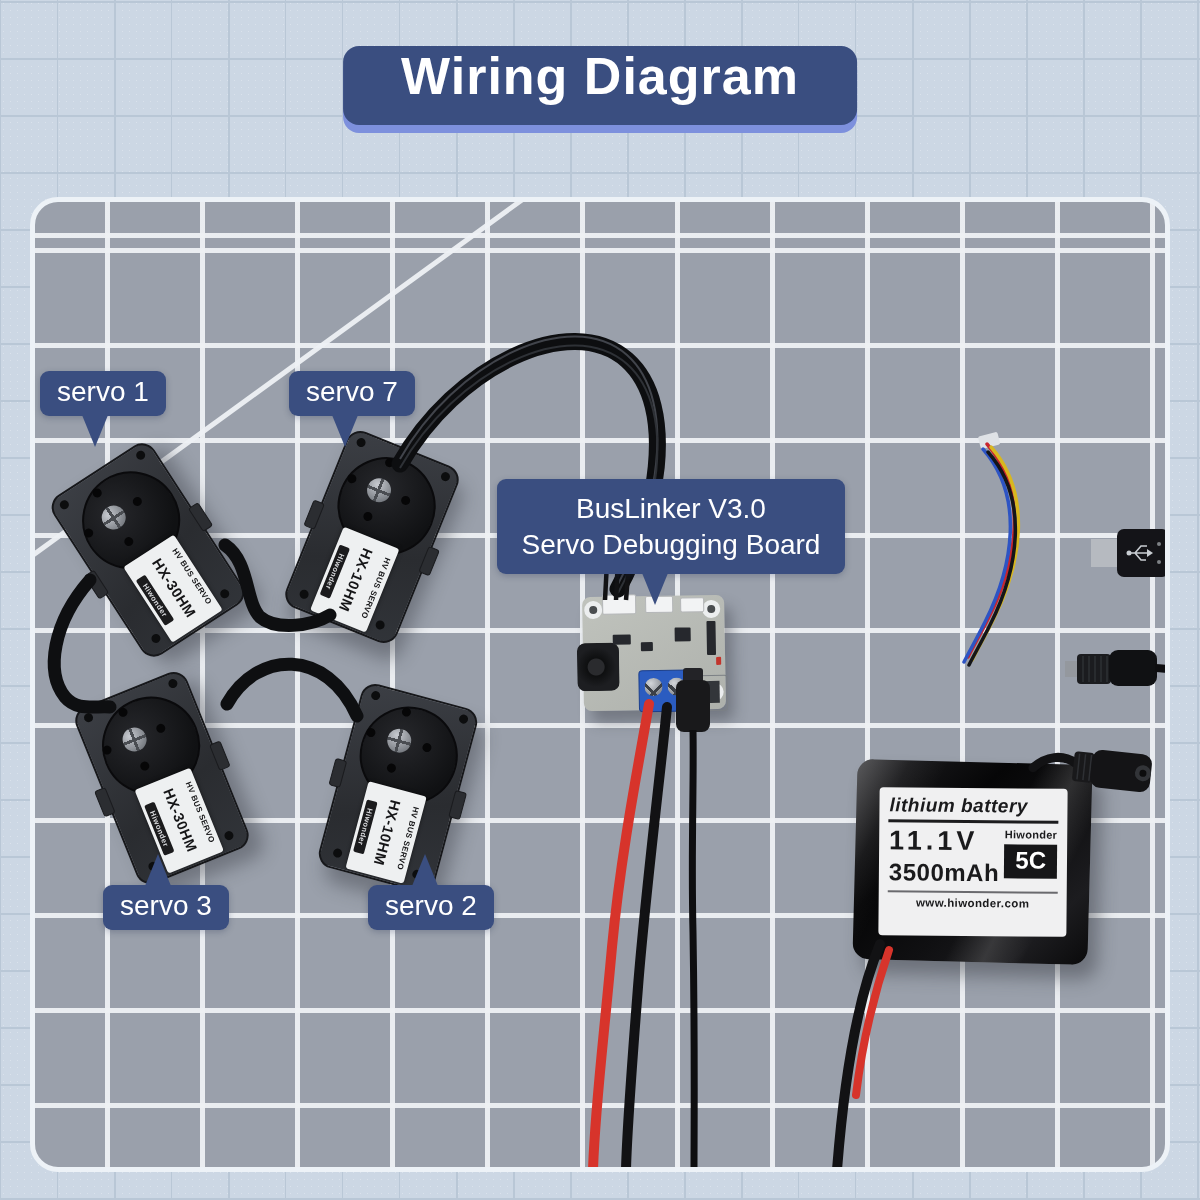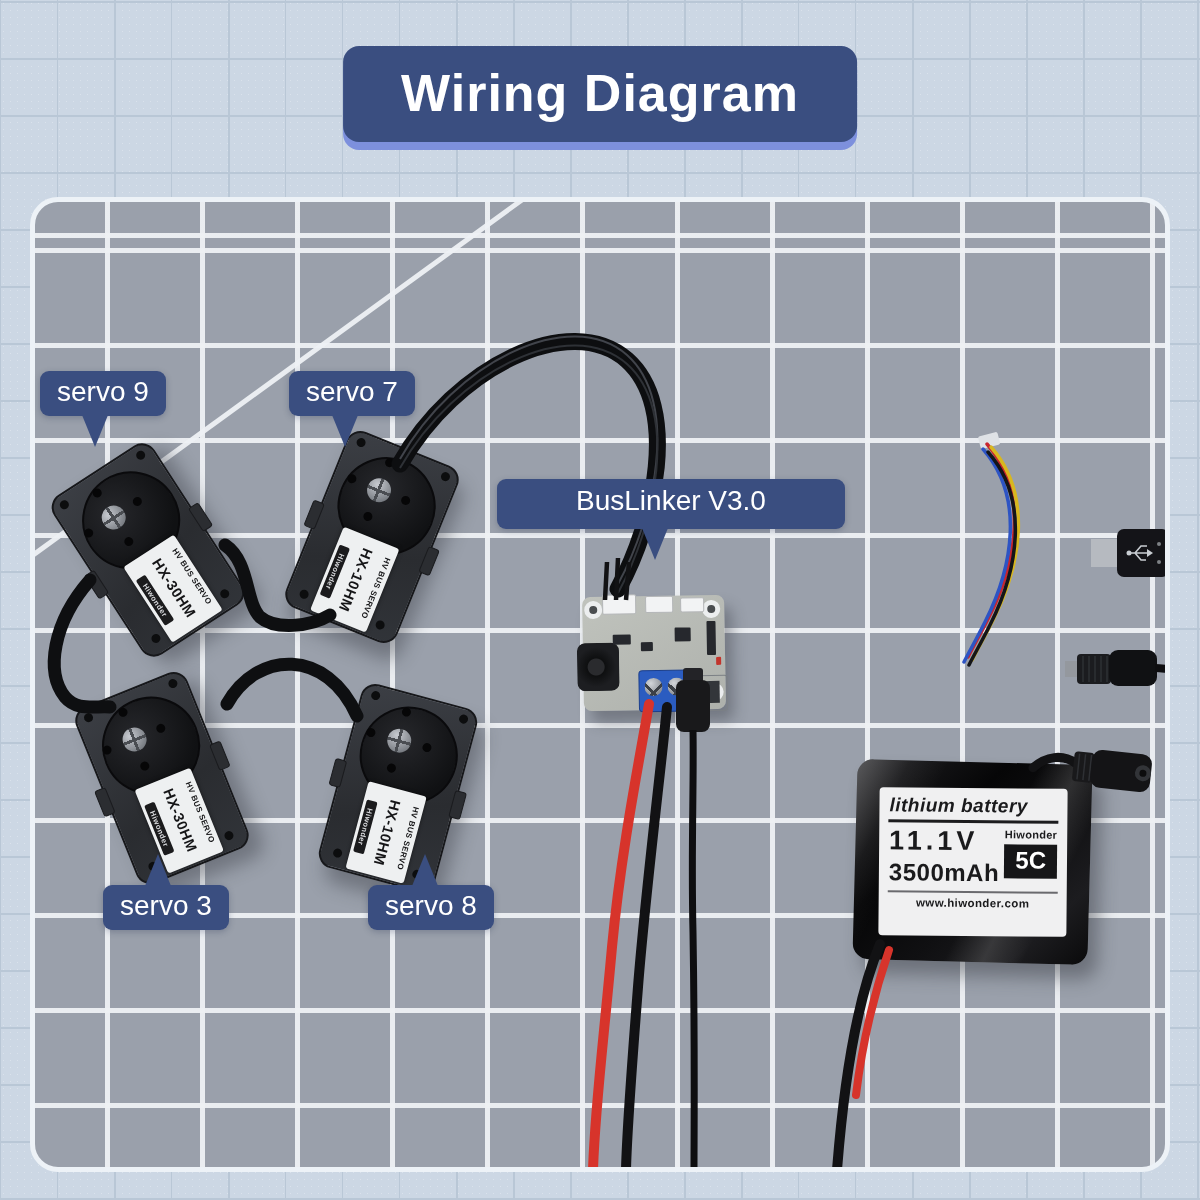--- a/index.html
+++ b/index.html
@@ -7,21 +7,21 @@
   .stage{position:relative;width:1200px;height:1200px;overflow:hidden;
     background-color:#ccd7e4;
     background-image:
       repeating-linear-gradient(90deg, #b9c7d6 0 1.5px, transparent 1.5px 57px),
       repeating-linear-gradient(0deg, #b9c7d6 0 1.5px, transparent 1.5px 57px),
       radial-gradient(rgba(255,255,255,.28) 0.7px, transparent 0.9px);
     background-size:auto,auto,7px 7px;}
   
   .title-banner{position:absolute;left:50%;top:46px;transform:translateX(-50%);
     background:#3a4e80;color:#fff;font-size:52px;font-weight:700;letter-spacing:1px;
-    padding:17px 58px 19px;border-radius:16px;box-shadow:0 8px 0 #7d90dd;white-space:nowrap;}
+    padding:0 58px 19px;border-radius:16px;box-shadow:0 8px 0 #7d90dd;white-space:nowrap;}
   
   .photo{position:absolute;left:30px;top:197px;width:1140px;height:975px;box-sizing:border-box;
     border:5px solid #edf2f7;border-radius:28px;overflow:hidden;
     background-color:#9aa0ab;
     background-image:
       repeating-linear-gradient(90deg, rgba(238,241,244,.95) 0 5px, transparent 5px 95px),
       repeating-linear-gradient(0deg, rgba(238,241,244,.95) 0 5px, transparent 5px 95px);
     background-position:70px 36px;}
   .diag-line{position:absolute;left:-8px;top:355px;width:615px;height:5px;background:rgba(238,241,244,.95);
     transform-origin:0 50%;transform:rotate(-36deg);}
@@ -116,21 +116,21 @@
   .bat-v{font-size:27px;font-weight:800;letter-spacing:4px;line-height:1;}
   .bat-cap{font-size:24px;font-weight:800;letter-spacing:.5px;line-height:1;margin-top:6px;}
   .bat-brand{font-size:11px;font-weight:700;letter-spacing:.3px;text-align:center;}
   .bat-c{margin-top:4px;background:#161618;color:#fff;font-size:24px;font-weight:800;text-align:center;padding:2px 7px 4px;}
   .bat-site{border-top:2px solid #6a6a6e;margin-top:6px;padding-top:4px;text-align:center;font-size:11.5px;font-weight:700;letter-spacing:.4px;}
   
   .wires{position:absolute;left:0;top:0;}
   
   .callout{position:absolute;background:#3a4e80;color:#fff;font-size:28px;border-radius:9px;
     padding:5px 17px 8px;white-space:nowrap;z-index:30;box-shadow:0 2px 6px rgba(25,35,70,.25);}
-  .callout.two-line{white-space:normal;text-align:center;line-height:1.3;padding:4px 10px 10px;}
+  .callout.two-line{white-space:normal;text-align:center;line-height:1.3;padding:12px 10px 10px;}
   .callout.tail-down:after{content:"";position:absolute;top:calc(100% - 1px);left:var(--tx);margin-left:-13px;
     border:13px solid transparent;border-bottom:0;border-top:32px solid #3a4e80;}
   .callout.tail-up:before{content:"";position:absolute;bottom:calc(100% - 1px);left:var(--tx);margin-left:-13px;
     border:13px solid transparent;border-top:0;border-bottom:32px solid #3a4e80;}
 </style>
 </head>
 <body>
 
 <div class="stage">
 
@@ -299,21 +299,22 @@
       <g fill="none" stroke-linecap="round">
         <rect x="944" y="232" width="20" height="13" rx="2" fill="#dfe2e6" transform="rotate(-15 954 238)"></rect>
         <path d="M952,242 C994,290 982,360 954,415 C945,433 938,445 933,455" stroke="#c8252e" stroke-width="3.5"></path>
         <path d="M952,242 C994,290 982,360 954,415 C945,433 938,445 933,455" stroke="#d8b71f" stroke-width="3.5" transform="translate(4,3)"></path>
         <path d="M952,242 C994,290 982,360 954,415 C945,433 938,445 933,455" stroke="#2d54c4" stroke-width="3.5" transform="translate(-4,5)"></path>
         <path d="M952,242 C994,290 982,360 954,415 C945,433 938,445 933,455" stroke="#141519" stroke-width="3.5" transform="translate(1,8)"></path>
       </g>
     </svg>
   </div>
 
-  <div class="callout tail-down" style="left:40px;top:371px;--tx:55px;">servo 9</div>
+  <div class="callout tail-down" style="left:40px;top:371px;--tx:55px;">servo 1</div>
   <div class="callout tail-down" style="left:289px;top:371px;--tx:56px;">servo 7</div>
   <div class="callout two-line tail-down" style="left:497px;top:479px;width:328px;--tx:158px;">
     <div>BusLinker V3.0</div>
+    <div>Servo Debugging Board</div>
   </div>
   <div class="callout tail-up" style="left:103px;top:885px;--tx:55px;">servo 3</div>
-  <div class="callout tail-up" style="left:368px;top:885px;--tx:57px;">servo 8</div>
+  <div class="callout tail-up" style="left:368px;top:885px;--tx:57px;">servo 2</div>
 
 </div>
 
 </body></html>

